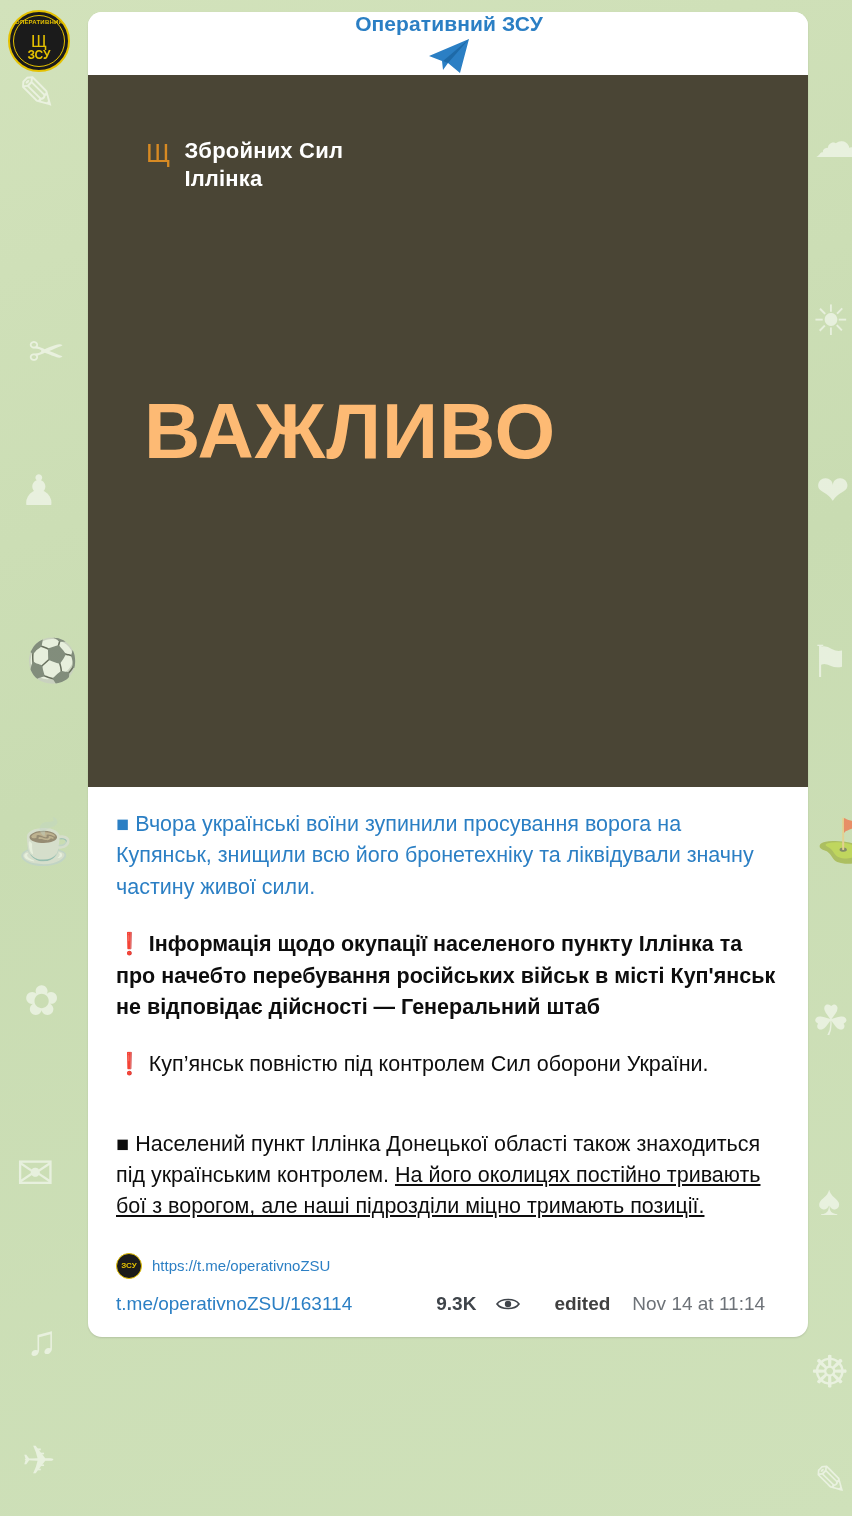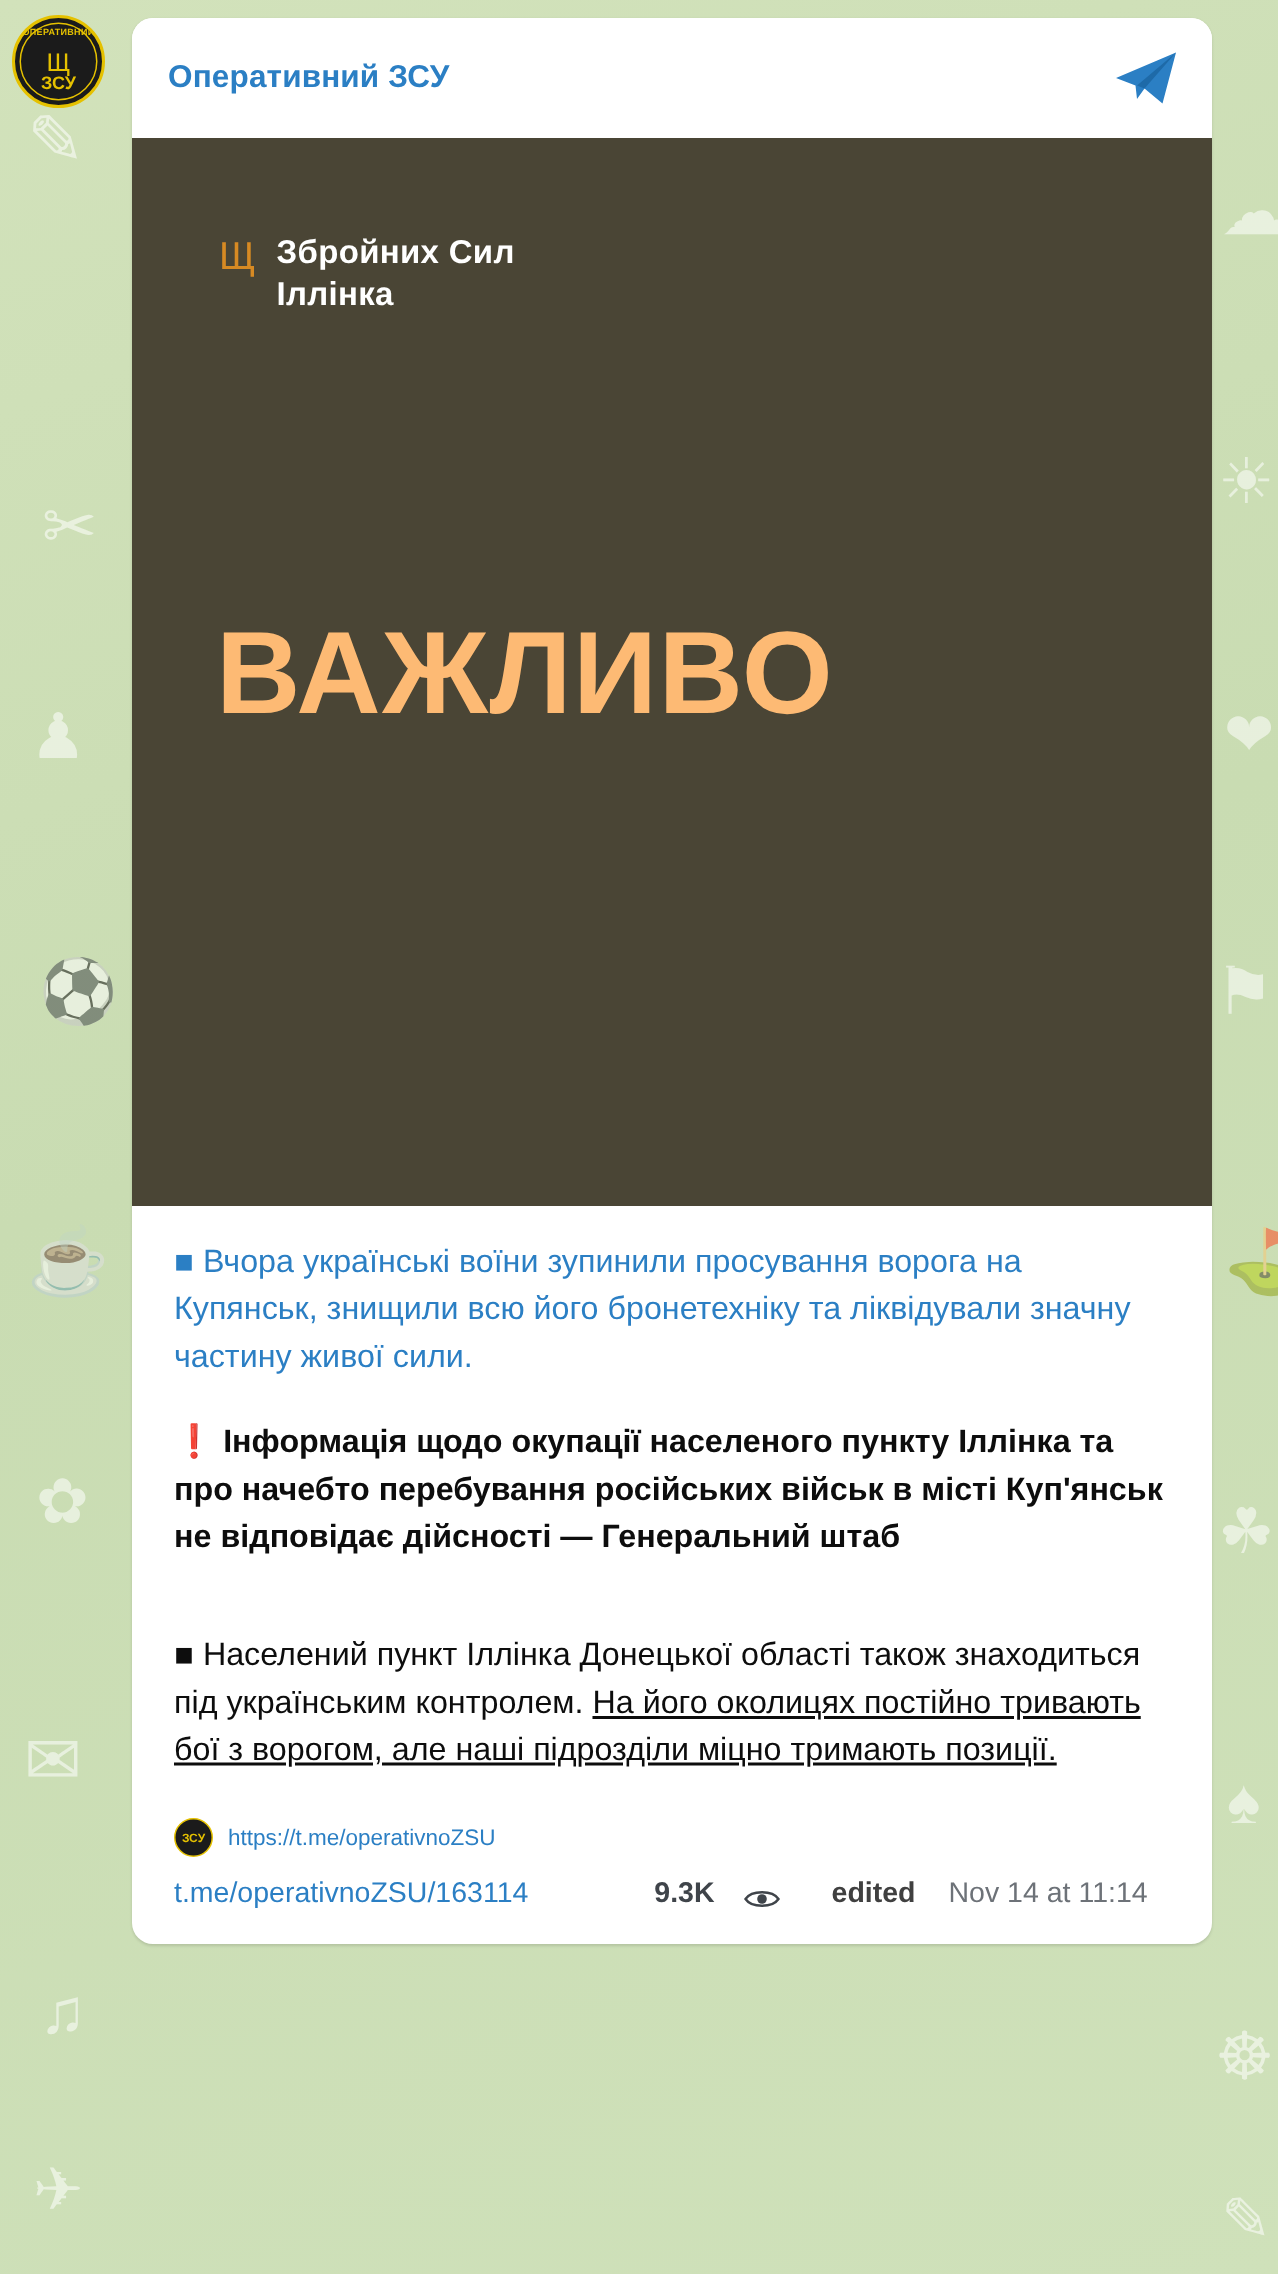--- a/index.html
+++ b/index.html
@@ -85,26 +85,27 @@
     left: 88px;
     top: 12px;
     width: 720px;
     border-radius: 14px;
     background: #ffffff;
     overflow: hidden;
     box-shadow: 0 1px 2px rgba(0,0,0,0.12);
   }
 
   .bubble-header {
-    height: 80px;
+    height: 63px;
     display: flex;
     align-items: center;
     justify-content: space-between;
     padding: 0 22px 0 24px;
     background: #fff;
+    flex-direction: column;
   }
   .channel-name {
     font-size: 21px;
     font-weight: bold;
     color: #2b7fc4;
     letter-spacing: .1px;
   }
   .tg-icon svg { display: block; }
 
   
@@ -178,21 +179,21 @@
     flex: none;
   }
   .chan-link {
     color: #2b7fc4;
     font-size: 15px;
     text-decoration: none;
   }
 
   .footer {
     display: flex;
-    align-items: flex-end;
+    align-items: center;
     padding: 8px 28px 22px 28px;
     font-size: 19px;
     color: #6d7278;
     gap: 12px;
   }
   .footer .permalink { color: #2b7fc4; }
   .footer .spacer1 { width: 60px; }
   .footer .views { color: #3f444a; font-weight: bold; margin-right: 8px; }
   .footer .eye { margin-right: 22px; display: inline-flex; align-items: center; }
   .footer .edited { color: #404040; font-weight: bold; margin-right: 10px; }
@@ -256,20 +257,24 @@
     <p class="para blue">
       <span class="sq">◼</span>
       <span>Вчора українські воїни зупинили просування ворога на Купянськ, знищили всю його бронетехніку та ліквідували значну частину живої сили.</span>
     </p>
 
     <p class="para bold">
       <span class="bang">❗</span>
       <span>Інформація щодо окупації населеного пункту Іллінка та про начебто перебування російських військ в місті Куп'янськ не відповідає дійсності — Генеральний штаб</span>
     </p>
 
+    <p class="para">
+      <span class="bang">❗</span>
+      <span>Куп’янськ повністю під контролем Сил оборони України.</span>
+    </p>
 
     <p class="para">
       <span class="sq">◼</span>
       <span>Населений пункт Іллінка Донецької області також знаходиться під українським контролем. </span><span class="u">На його околицях постійно тривають бої з ворогом, але наші підрозділи міцно тримають позиції.</span>
     </p>
   </div>
 
   <div class="linkrow">
     <span class="mini-ava">ЗСУ</span>
     <a class="chan-link" href="#">https://t.me/operativnoZSU</a>

